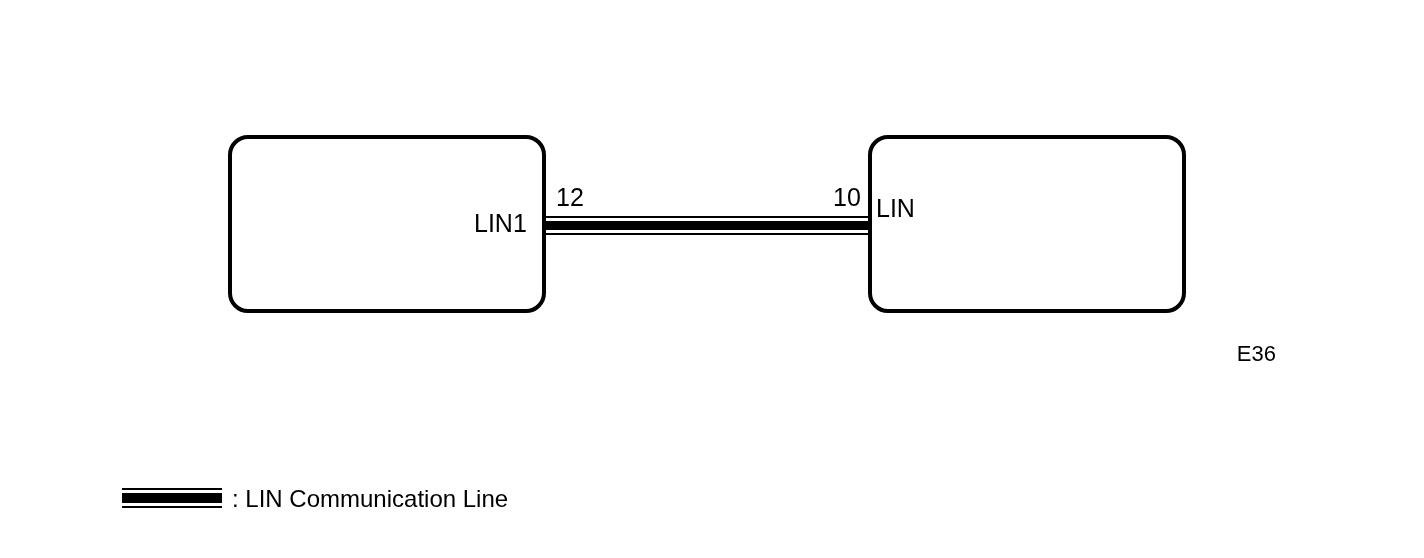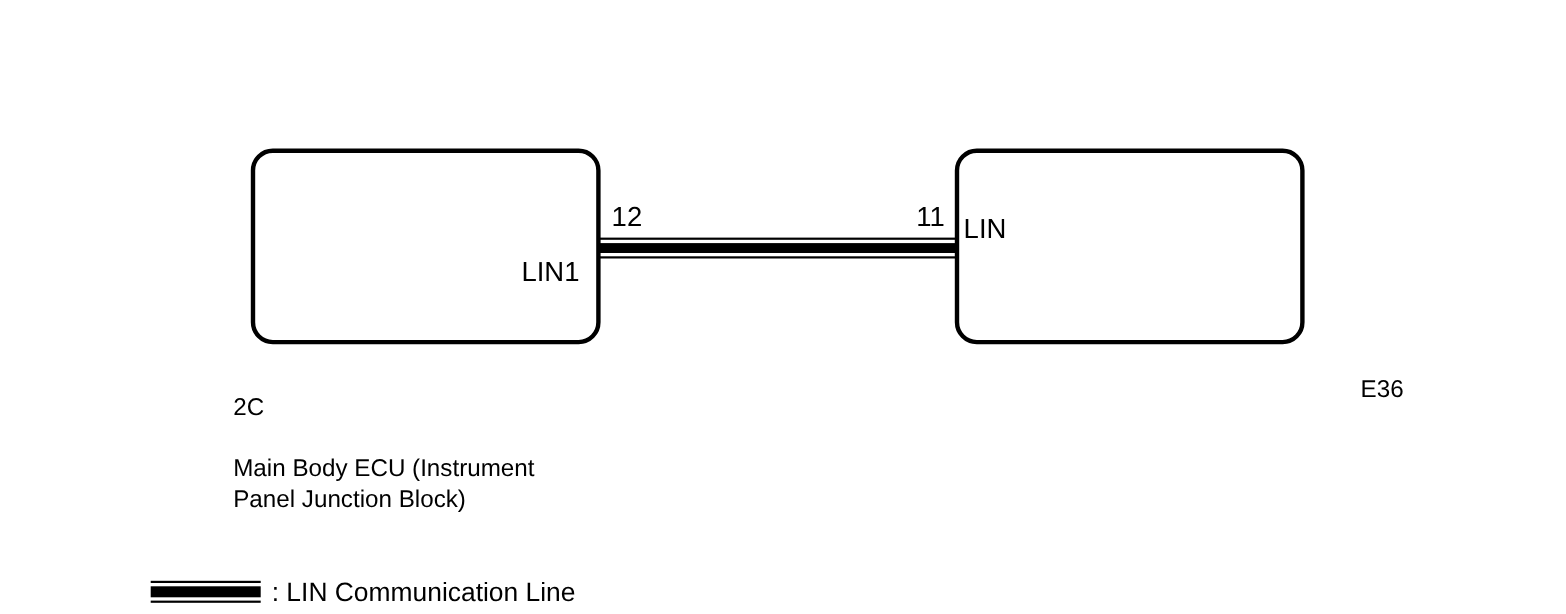--- a/index.html
+++ b/index.html
@@ -33,21 +33,21 @@
   #ecu-box-left  { left: 228px; top: 135px; width: 318px; height: 178px; }
   #ecu-box-right { left: 868px; top: 135px; width: 318px; height: 178px; }
 
   
   .pin-name {
     position: absolute;
     font-size: 25px;
     line-height: 25px;
     white-space: nowrap;
   }
-  #pin-name-left  { left: 474px; top: 211px; margin-top: 24px; }
+  #pin-name-left  { left: 474px; top: 211px; }
   #pin-name-right { left: 876px; top: 196px; }
 
   
   .pin-number {
     position: absolute;
     font-size: 25px;
     line-height: 25px;
     white-space: nowrap;
   }
   #pin-number-left  { left: 556px; top: 185px; }
@@ -92,25 +92,24 @@
   }
   #ecu-caption-left  { left: 212px; top: 328px; width: 400px; }
   #ecu-caption-right { left: 876px; top: 312px; width: 400px; text-align: right; }
 
   .caption-code { display: block; }
   .caption-desc { display: block; }
 
   
   #legend {
     position: absolute;
-    left: 137px;
+    left: 122px;
     top: 487px;
     display: flex;
     align-items: center;
-    margin-top: 40px;
   }
   #legend-swatch {
     position: relative;
     width: 100px;
     height: 22px;
     margin-right: 10px;
     flex: none;
   }
   #legend-swatch .rule-thin-top {
     position: absolute;
@@ -151,29 +150,24 @@
   <div id="pin-name-left" class="pin-name">LIN1</div>
 
   <div id="pin-number-left" class="pin-number">12</div>
 
   <div class="lin-line">
     <div class="rule-thin-top"></div>
     <div class="rule-thick"></div>
     <div class="rule-thin-bottom"></div>
   </div>
 
-  <div id="pin-number-right" class="pin-number">11</div>
+  <div id="pin-number-right" class="pin-number">10</div>
 
   <div id="pin-name-right" class="pin-name">LIN</div>
 
-  <div id="ecu-caption-left" class="ecu-caption">
-    <span class="caption-code">2C</span>
-    <span class="caption-desc">Main Body ECU (Instrument
-Panel Junction Block)</span>
-  </div>
 
   <div id="ecu-caption-right" class="ecu-caption">
     <span class="caption-code">E36</span>
   </div>
 
   <div id="legend">
     <div id="legend-swatch">
       <div class="rule-thin-top"></div>
       <div class="rule-thick"></div>
       <div class="rule-thin-bottom"></div>

